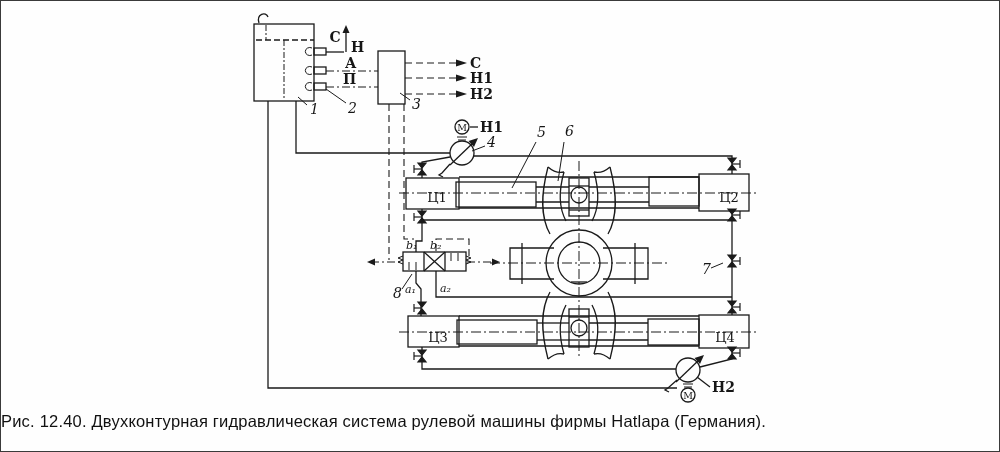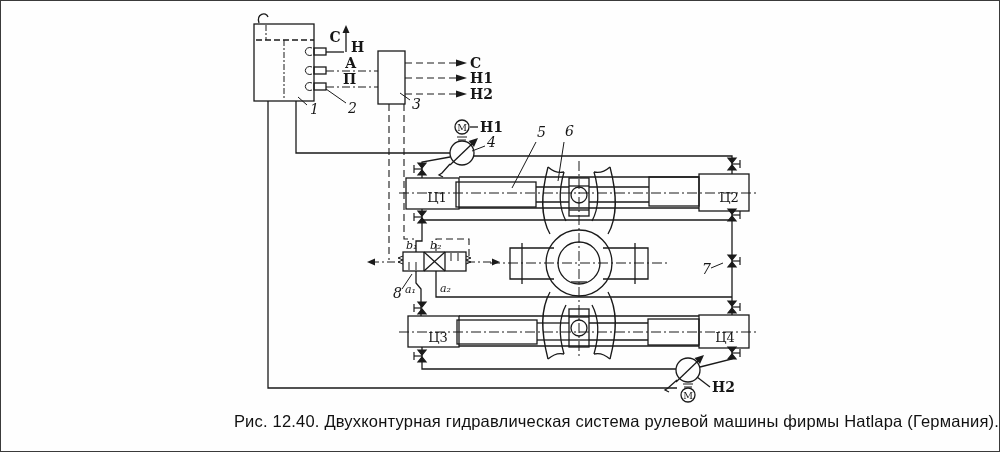--- a/index.html
+++ b/index.html
@@ -13,21 +13,21 @@
   }
   svg{display:block;}
   svg text{fill:#161616;}
   .num{font-family:"DejaVu Serif",serif;font-style:italic;font-size:14px;}
   .port{font-family:"DejaVu Serif",serif;font-style:italic;font-size:11px;}
   .big{font-family:"DejaVu Serif",serif;font-size:14px;font-weight:bold;}
   .mlab{font-family:"DejaVu Serif",serif;font-size:9.5px;}
   .cyl{font-family:"DejaVu Serif",serif;font-size:13px;}
   .caption{
     position:absolute;left:0;top:411px;width:100%;
-    text-align:right;font-size:16.5px;color:#111;
+    text-align:left;font-size:16.5px;color:#111;
     letter-spacing:0.2px;
   }
 </style>
 </head>
 <body>
 
 <div class="page">
 <svg width="1000" height="405" viewBox="0 0 1000 405" stroke="#1a1a1a" stroke-width="1.3" fill="none">
 
   <defs>

